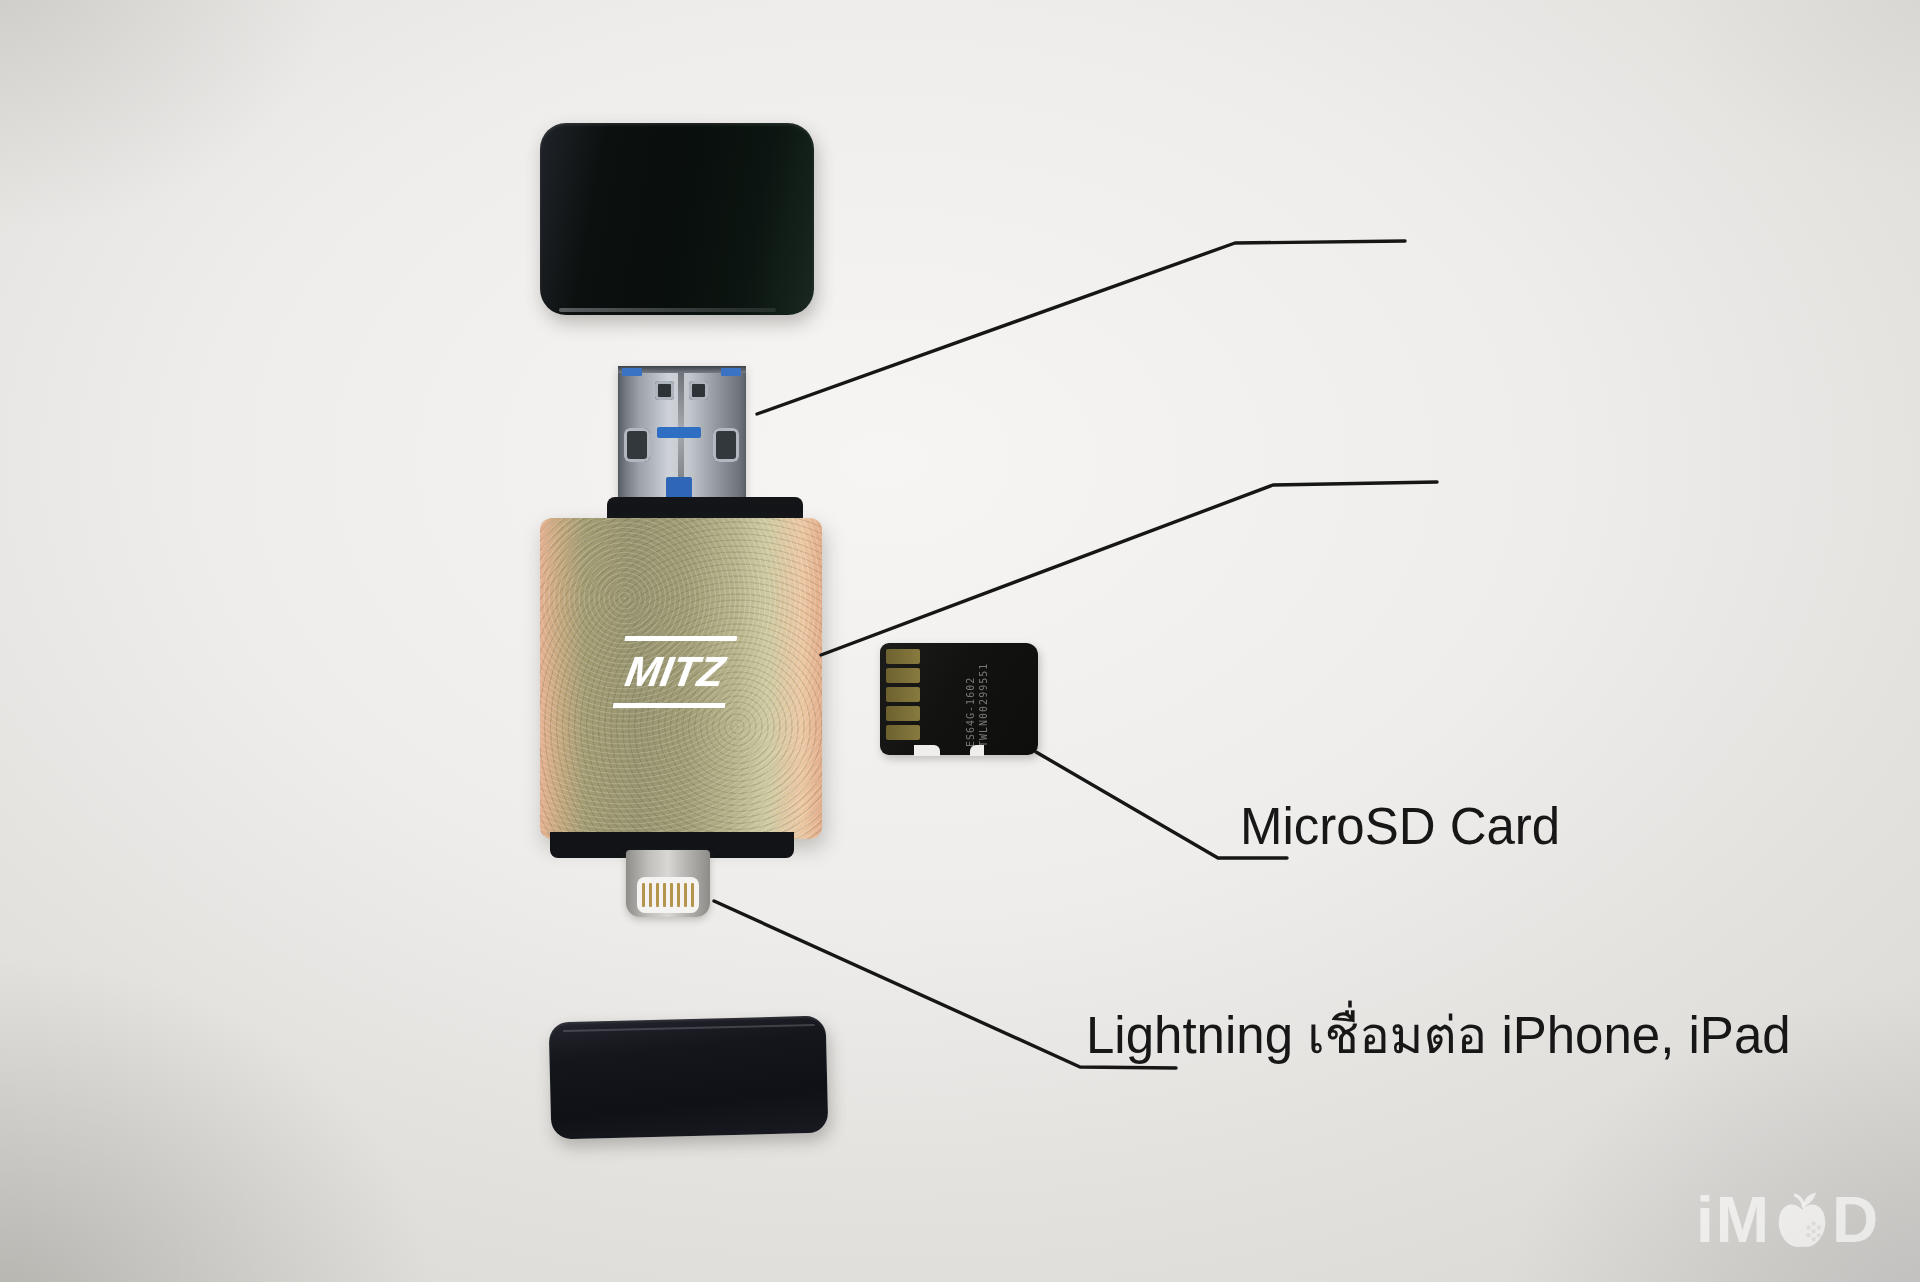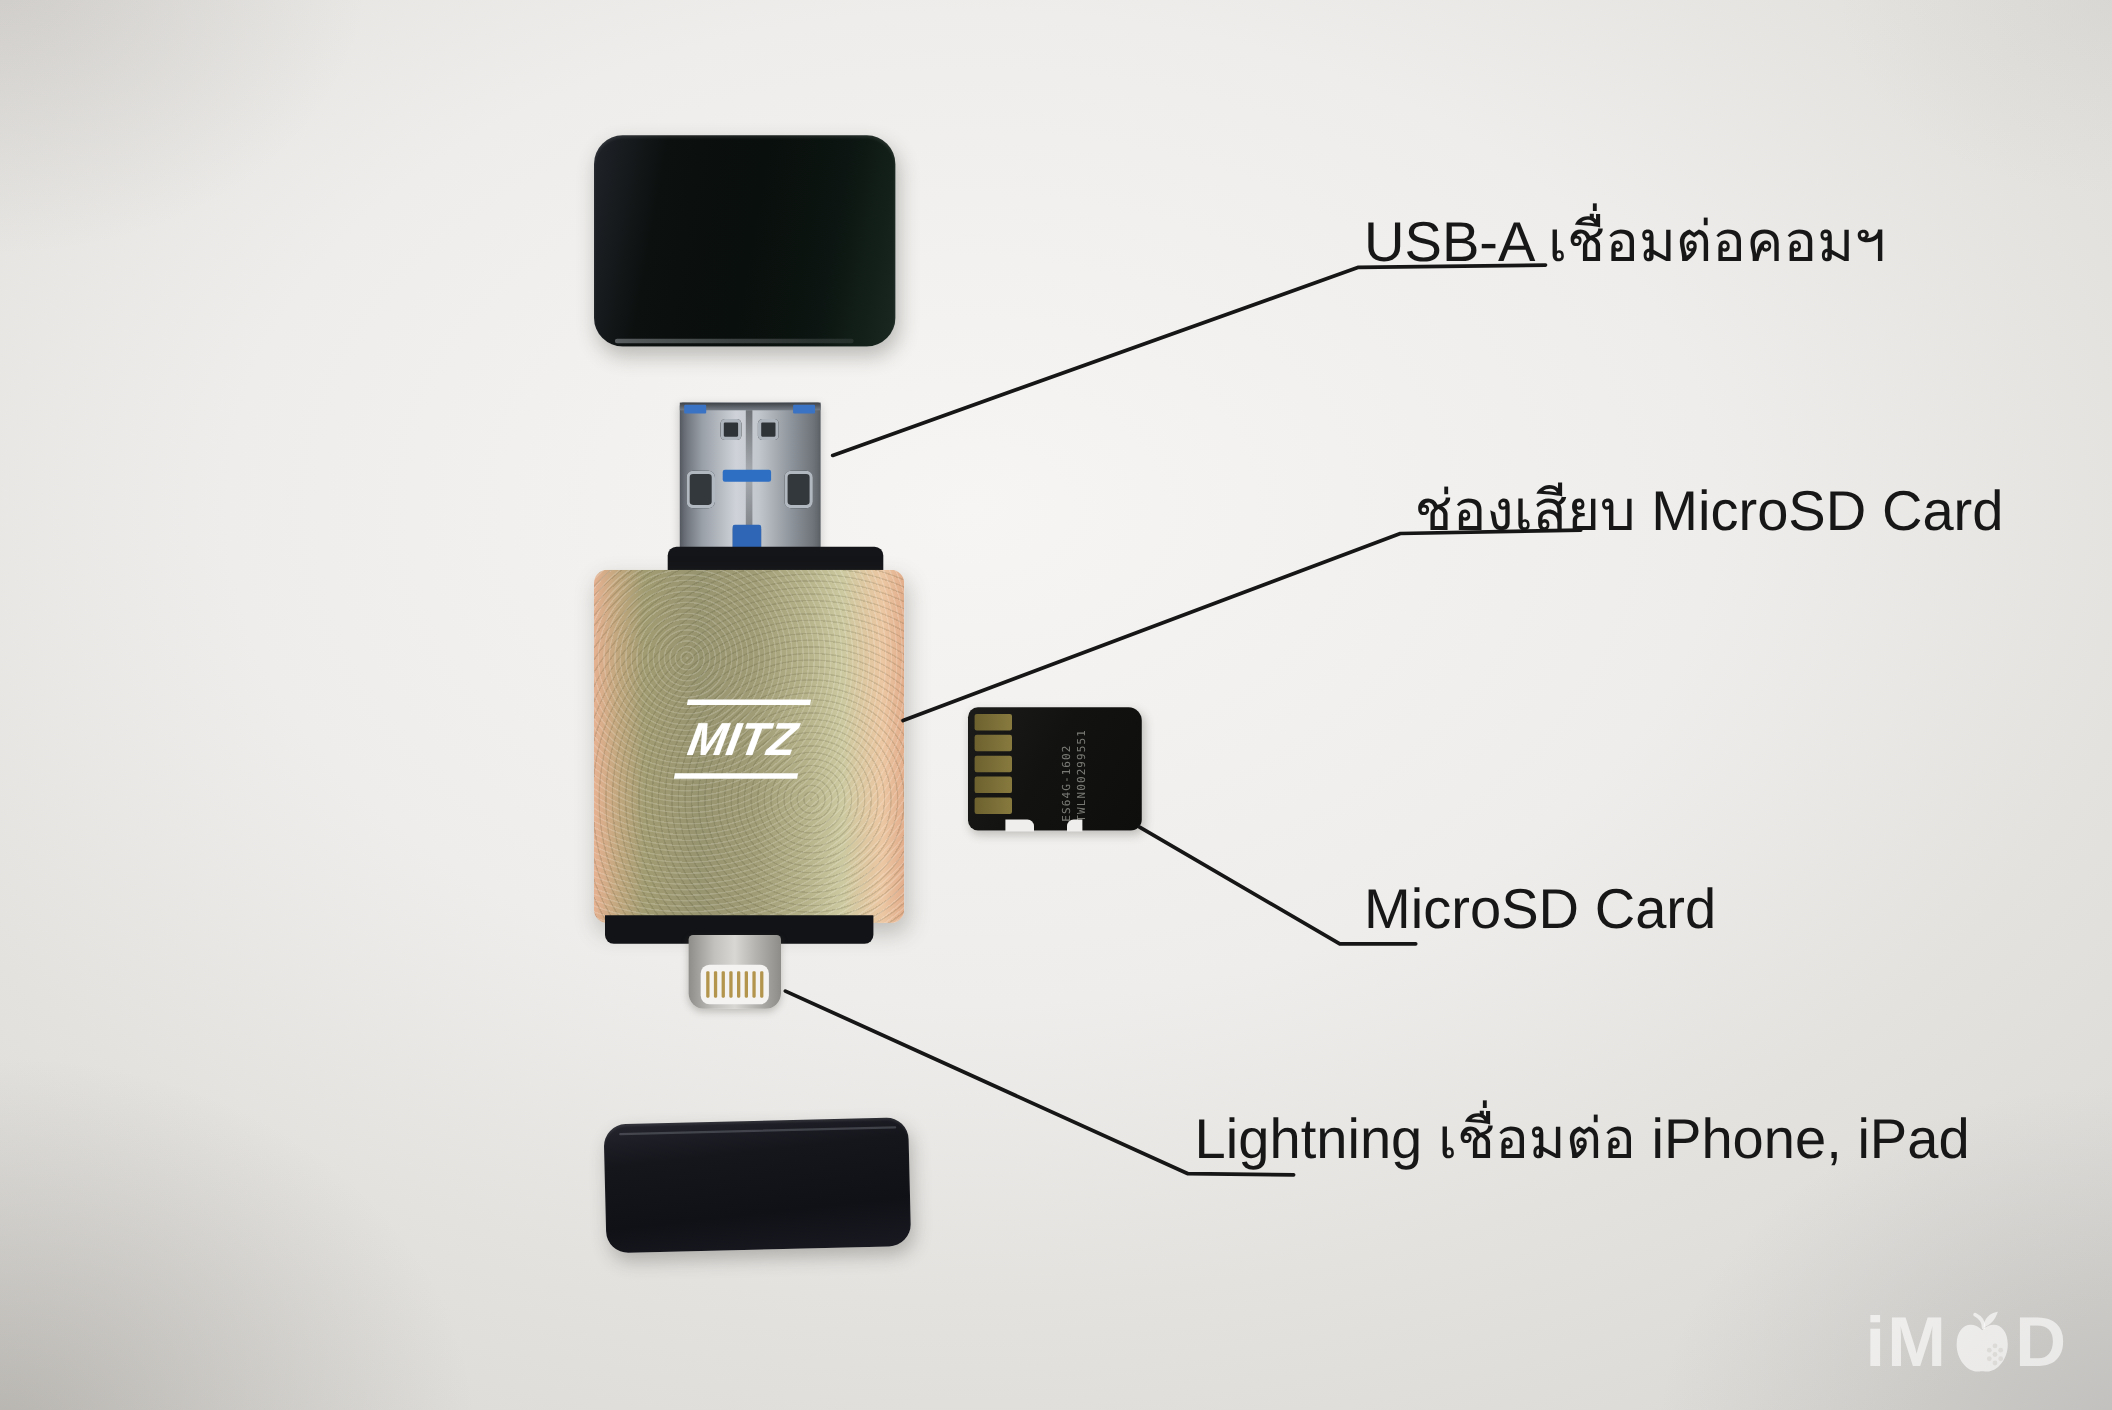--- a/index.html
+++ b/index.html
@@ -189,22 +189,20 @@
     <div class="notch b"></div>
   </div>
 
   <svg class="leaders" viewBox="0 0 1920 1282">
     <polyline points="757,414 1235,243 1405,241"></polyline>
     <polyline points="821,655 1273,485 1437,482"></polyline>
     <polyline points="1036,752 1218,858 1287,858"></polyline>
     <polyline points="714,901 1080,1067 1176,1068"></polyline>
   </svg>
 
-  <div class="label label-usb">USB-A เชื่อมต่อคอมฯ</div>
-  <div class="label label-slot">ช่องเสียบ MicroSD Card</div>
   <div class="label label-card">MicroSD Card</div>
   <div class="label label-lightning">Lightning เชื่อมต่อ iPhone, iPad</div>
 
   <div class="abs watermark">
     <span class="txt">iM</span>
     <svg viewBox="0 0 44 48">
       <path fill="rgba(255,255,255,0.62)" d="M22,15 C14,7 4,12 4,25 C4,36 12,45 20,44 C21,43.8 23,43.8 24,44 C32,45 40,36 40,25 C40,12 30,7 22,15 Z"></path>
       <path fill="rgba(255,255,255,0.62)" d="M23,13 C23,7 27,3 33,2 C31,8 28,11 23,13 Z"></path>
       <path fill="none" stroke="rgba(255,255,255,0.62)" stroke-width="2.6" stroke-linecap="round" d="M23,13 C23,9 21,6 17,4"></path>
       <g fill="#dddbd8">

